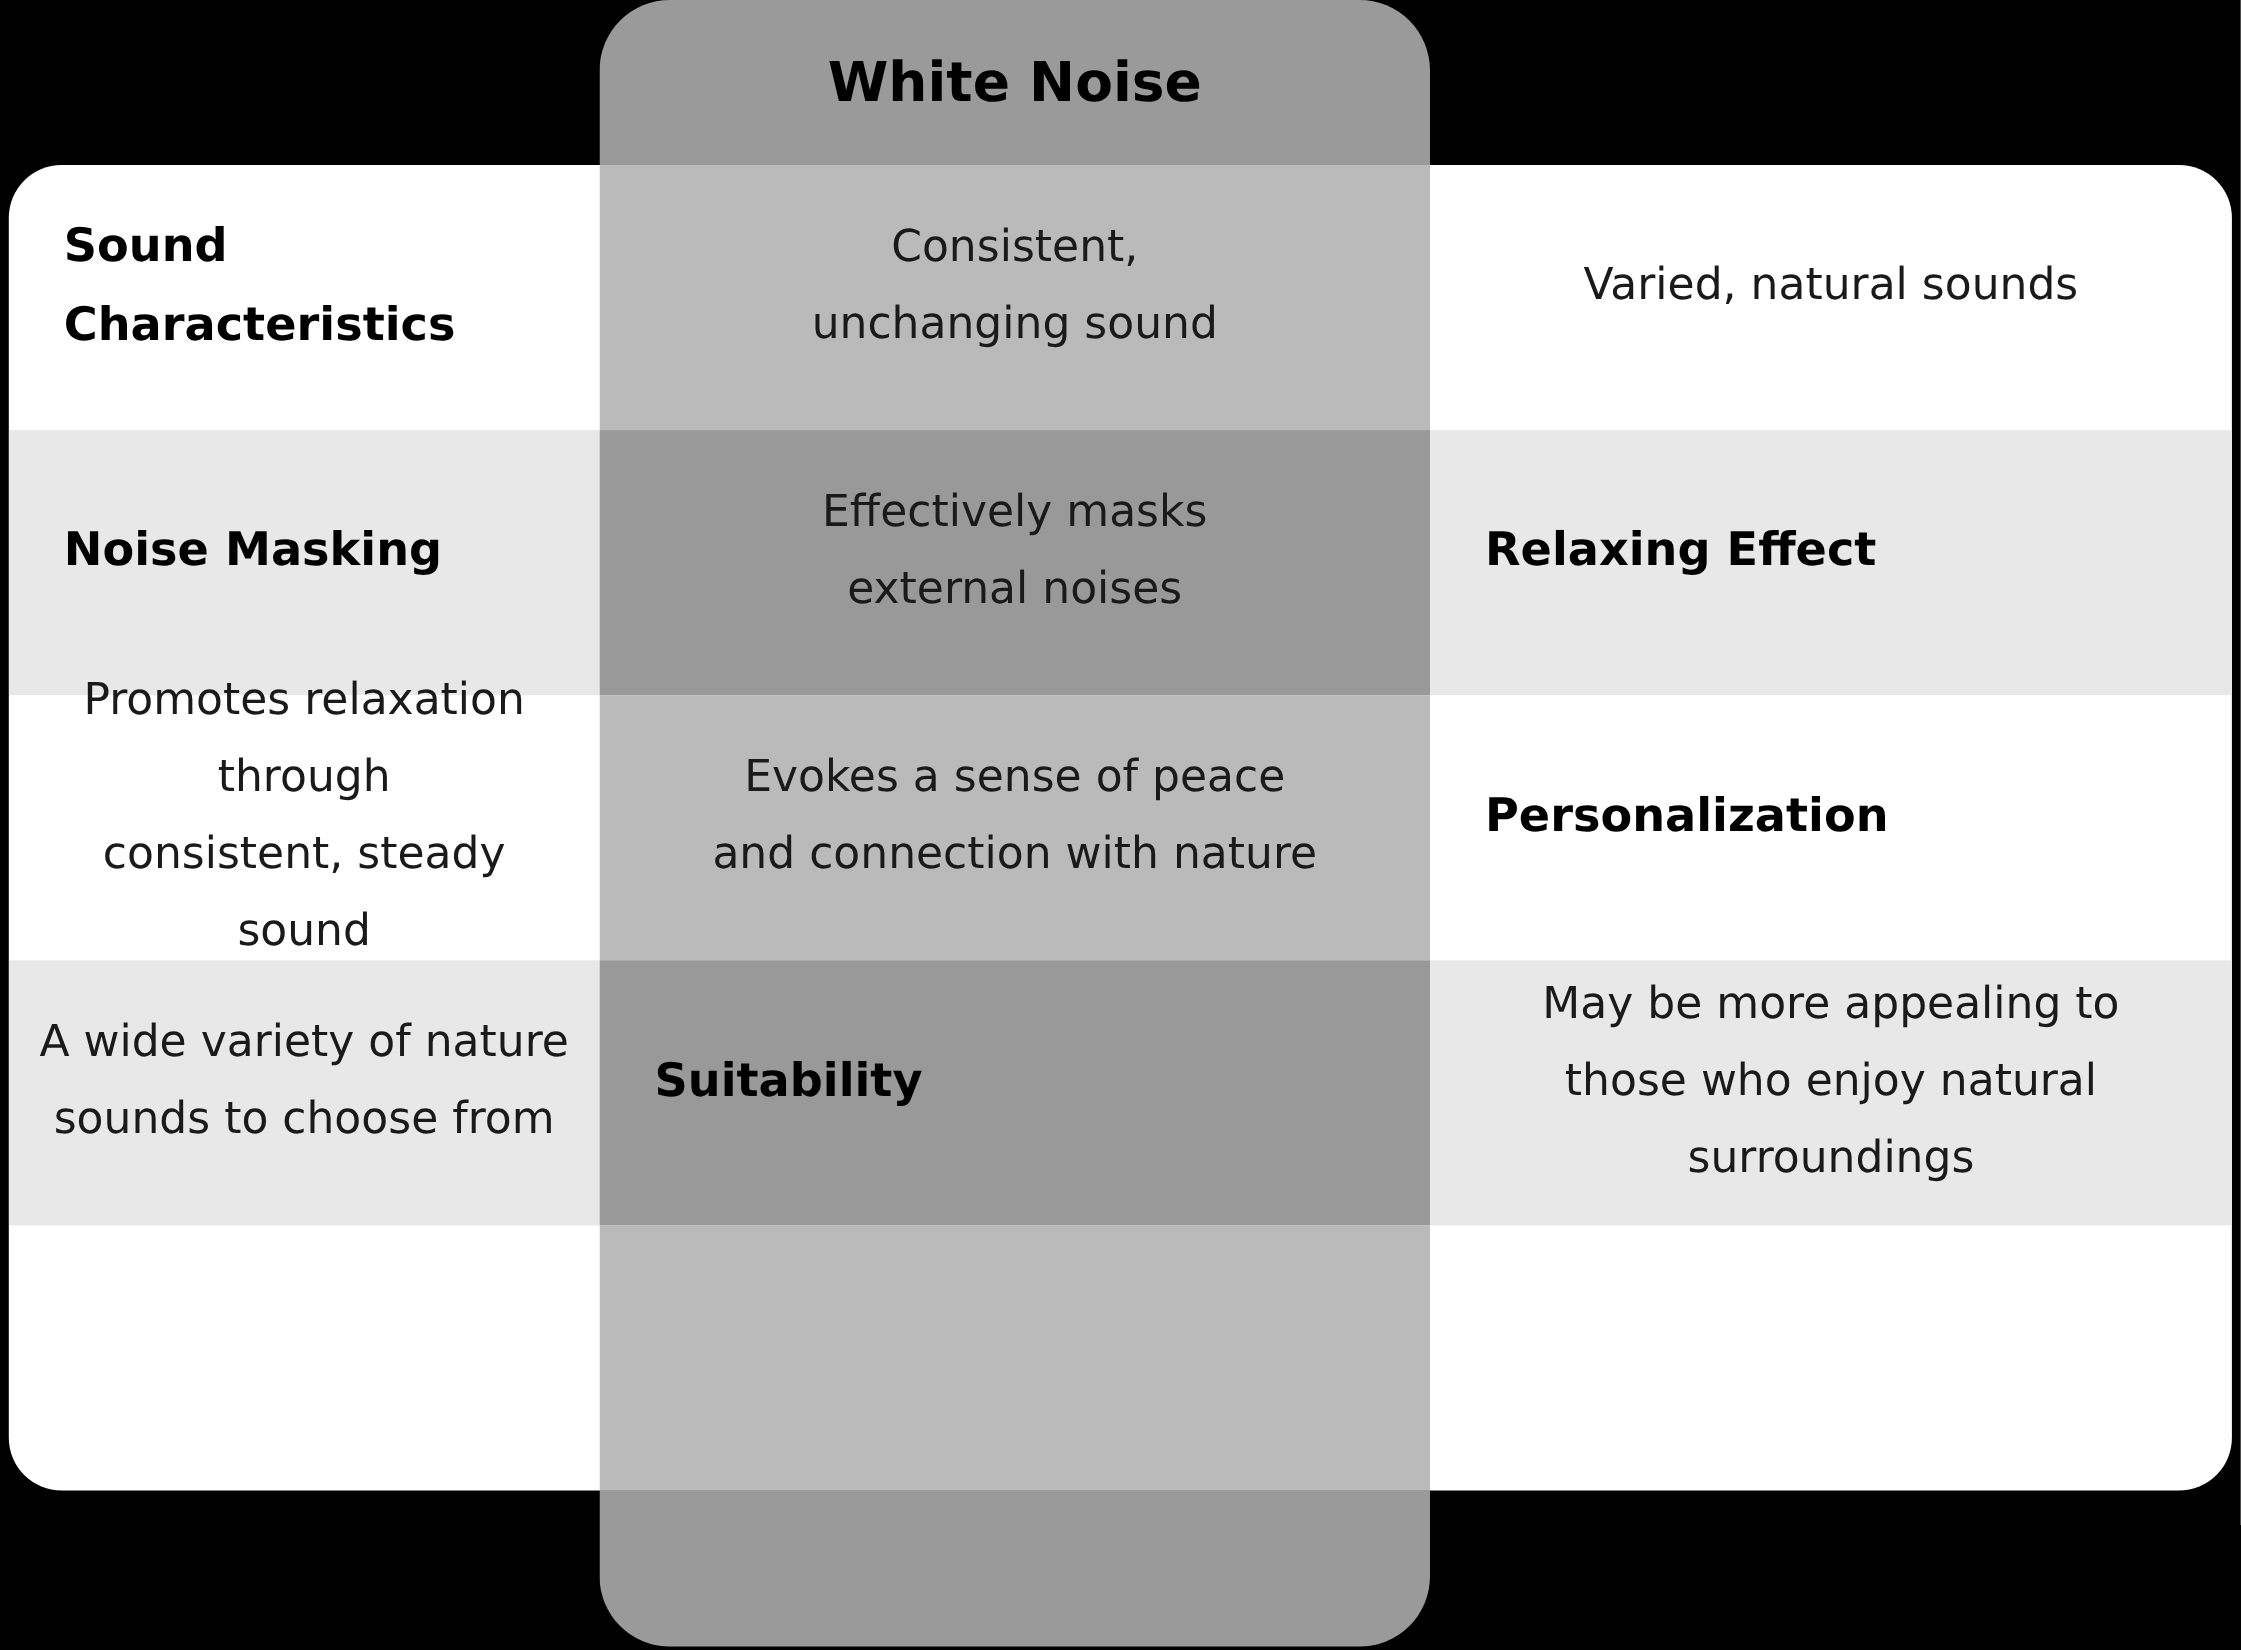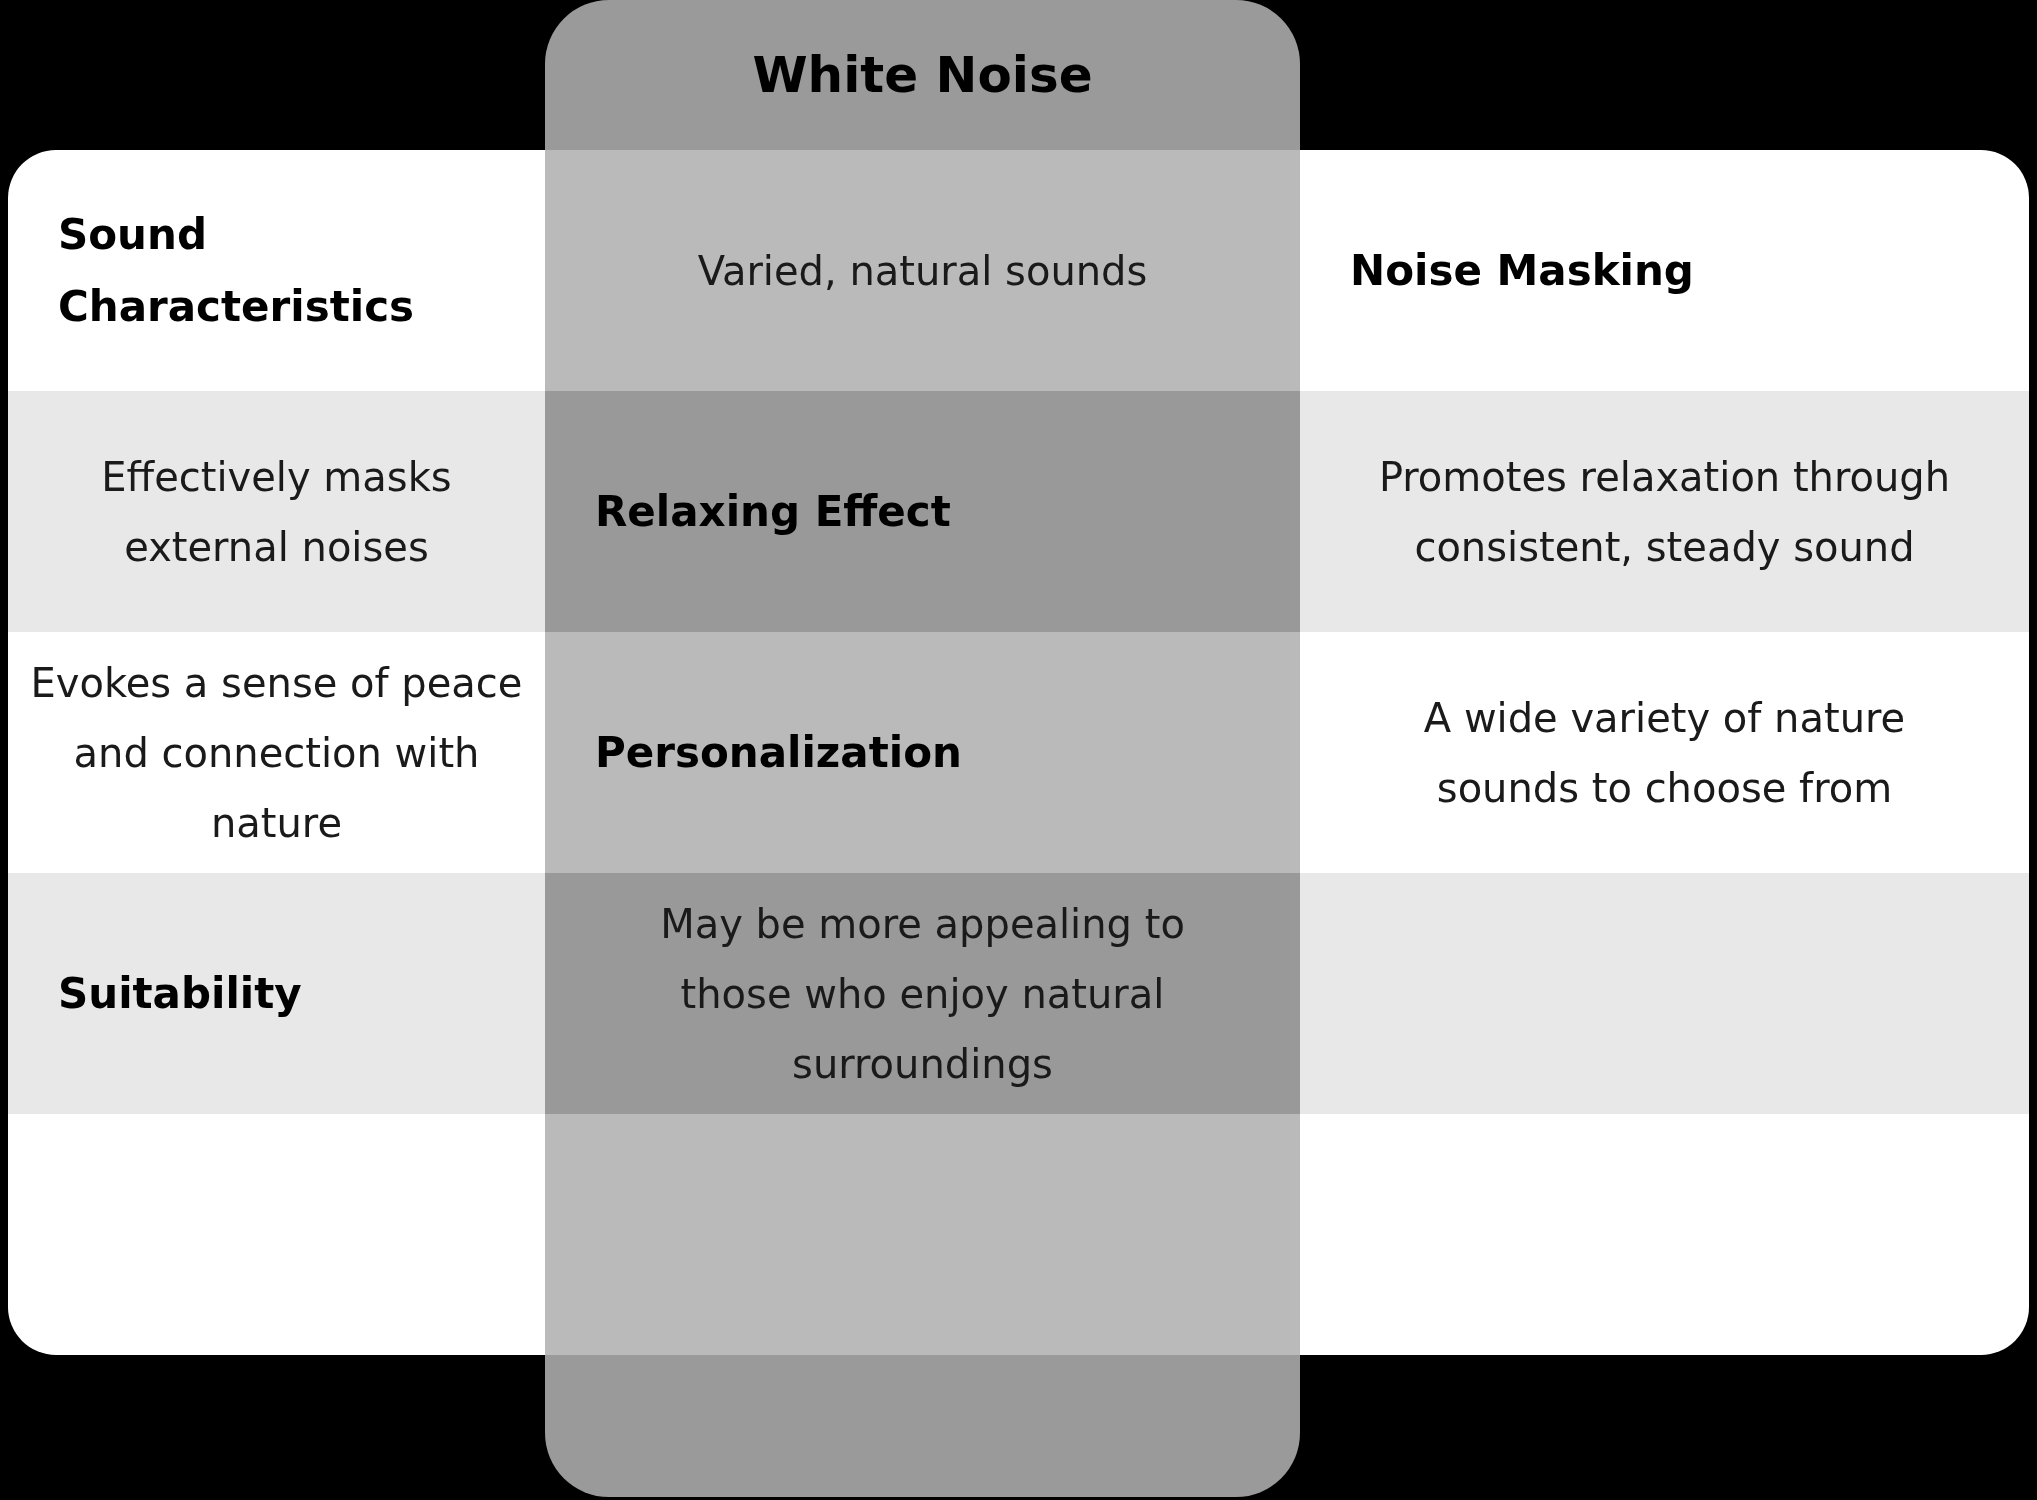--- a/index.html
+++ b/index.html
@@ -55,21 +55,21 @@
     width: 755px; height: 150px;
     display: flex; align-items: center; justify-content: center;
     font-size: 50px; font-weight: bold;
     color: #000000;
     z-index: 3;
   }
 
   
   .grid {
     position: absolute;
-    left: 8px; top: 150px;
+    left: 8px; top: 138px;
     width: 1781px; height: 1205px;
     display: grid;
     grid-template-columns: 537px 755px 729px;
     grid-template-rows: repeat(5, 241px);
     z-index: 3;
   }
   .cell {
     display: flex; align-items: center;
     white-space: pre-line;
   }
@@ -107,20 +107,22 @@
   <div class="stripe stripe-2"></div>
   <div class="stripe stripe-4"></div>
 </div>
 
 <div class="col-header">White Noise</div>
 
 <div class="grid">
 
   <div class="cell label">Sound
 Characteristics</div>
+  <div class="cell mid">Consistent,
+unchanging sound</div>
   <div class="cell right">Varied, natural sounds</div>
 
   <div class="cell label">Noise Masking</div>
   <div class="cell mid">Effectively masks
 external noises</div>
 
   <div class="cell label">Relaxing Effect</div>
   <div class="cell mid">Promotes relaxation through
 consistent, steady sound</div>
   <div class="cell right">Evokes a sense of peace

